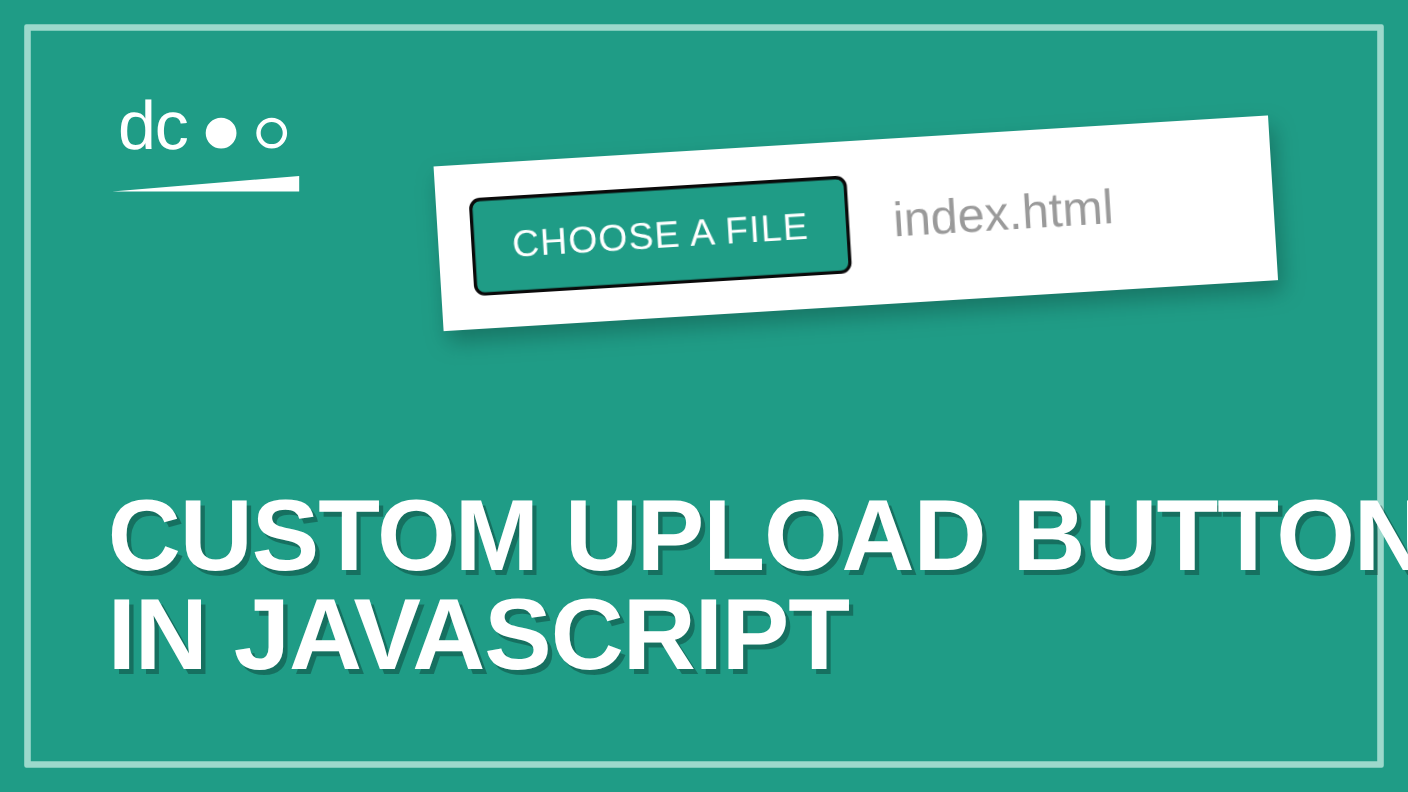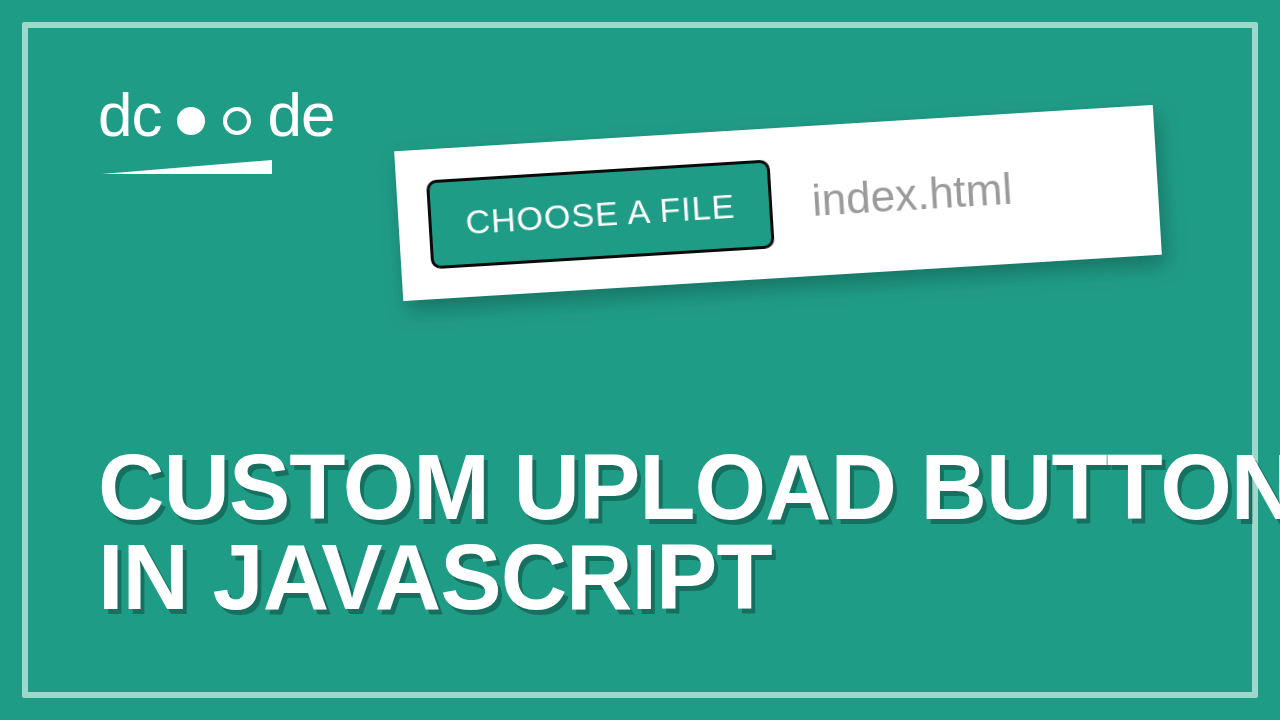--- a/index.html
+++ b/index.html
@@ -105,21 +105,20 @@
 </head>
 <body>
 
 <div class="inner">
 
   <div class="logo">
     <div class="logo-word">
       <span>dc</span>
       <span class="logo-o filled"></span>
       <span class="logo-o"></span>
-      <span>de</span>
     </div>
     <div class="logo-wedge"></div>
   </div>
 
   <div class="card-wrap">
     <div class="card">
       <div class="choose-btn">CHOOSE A FILE</div>
       <div class="filename">index.html</div>
     </div>
   </div>

